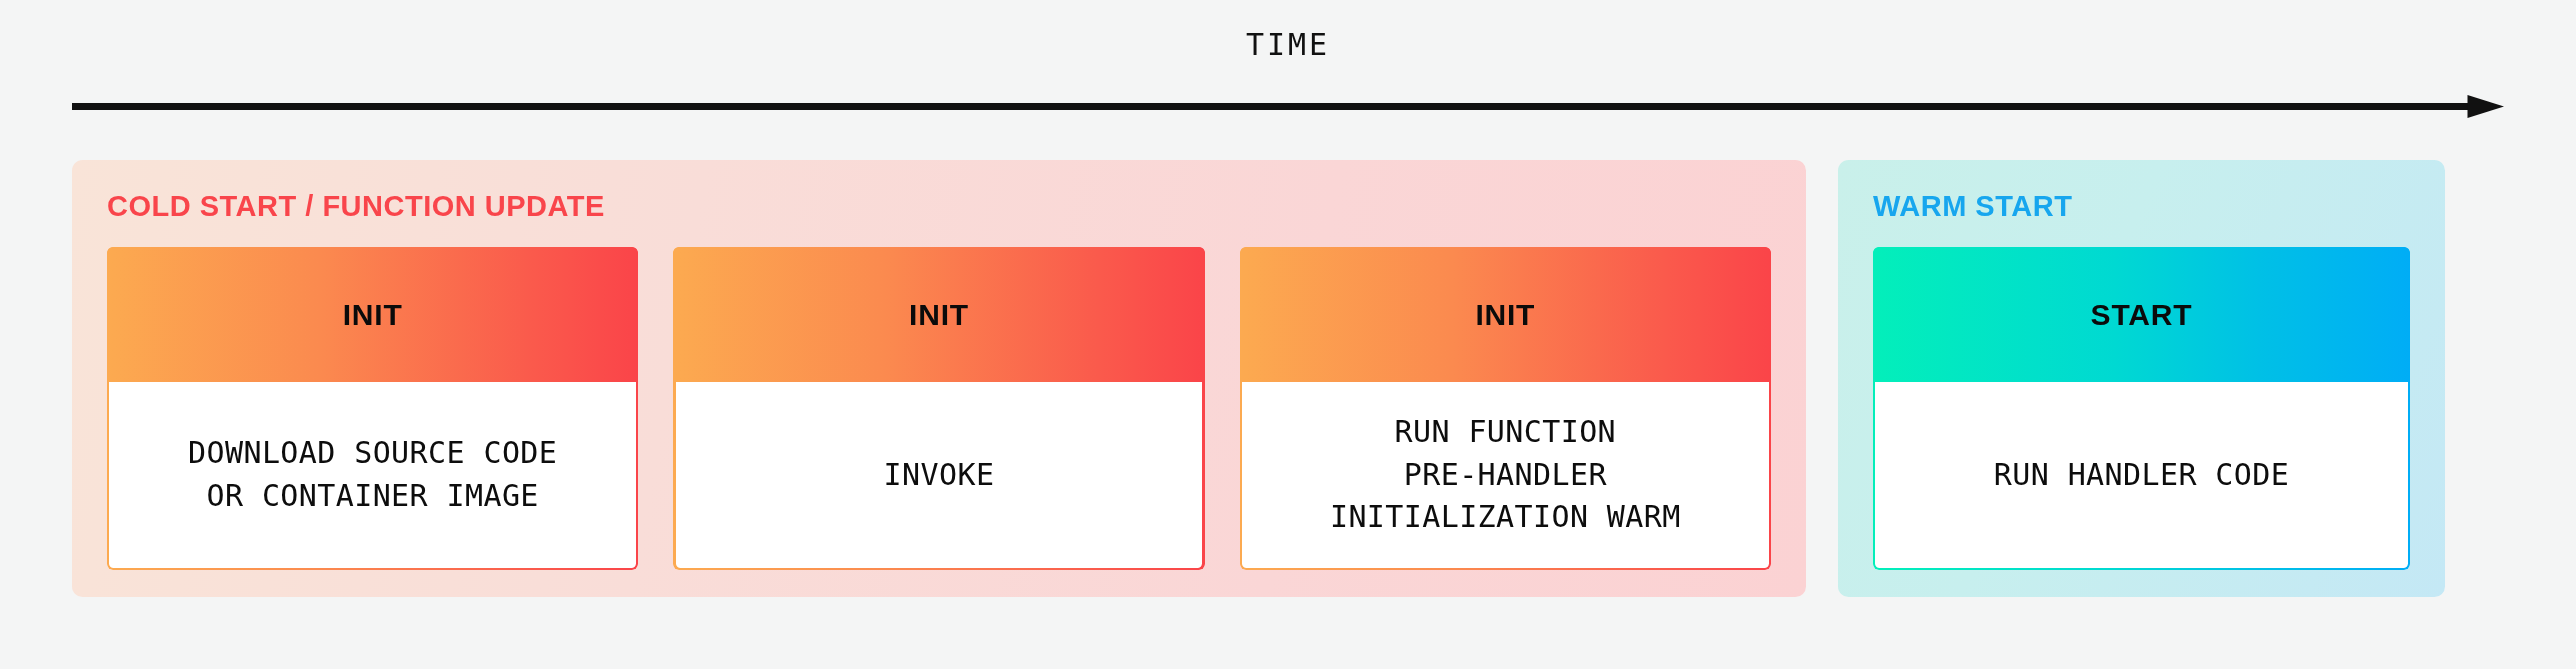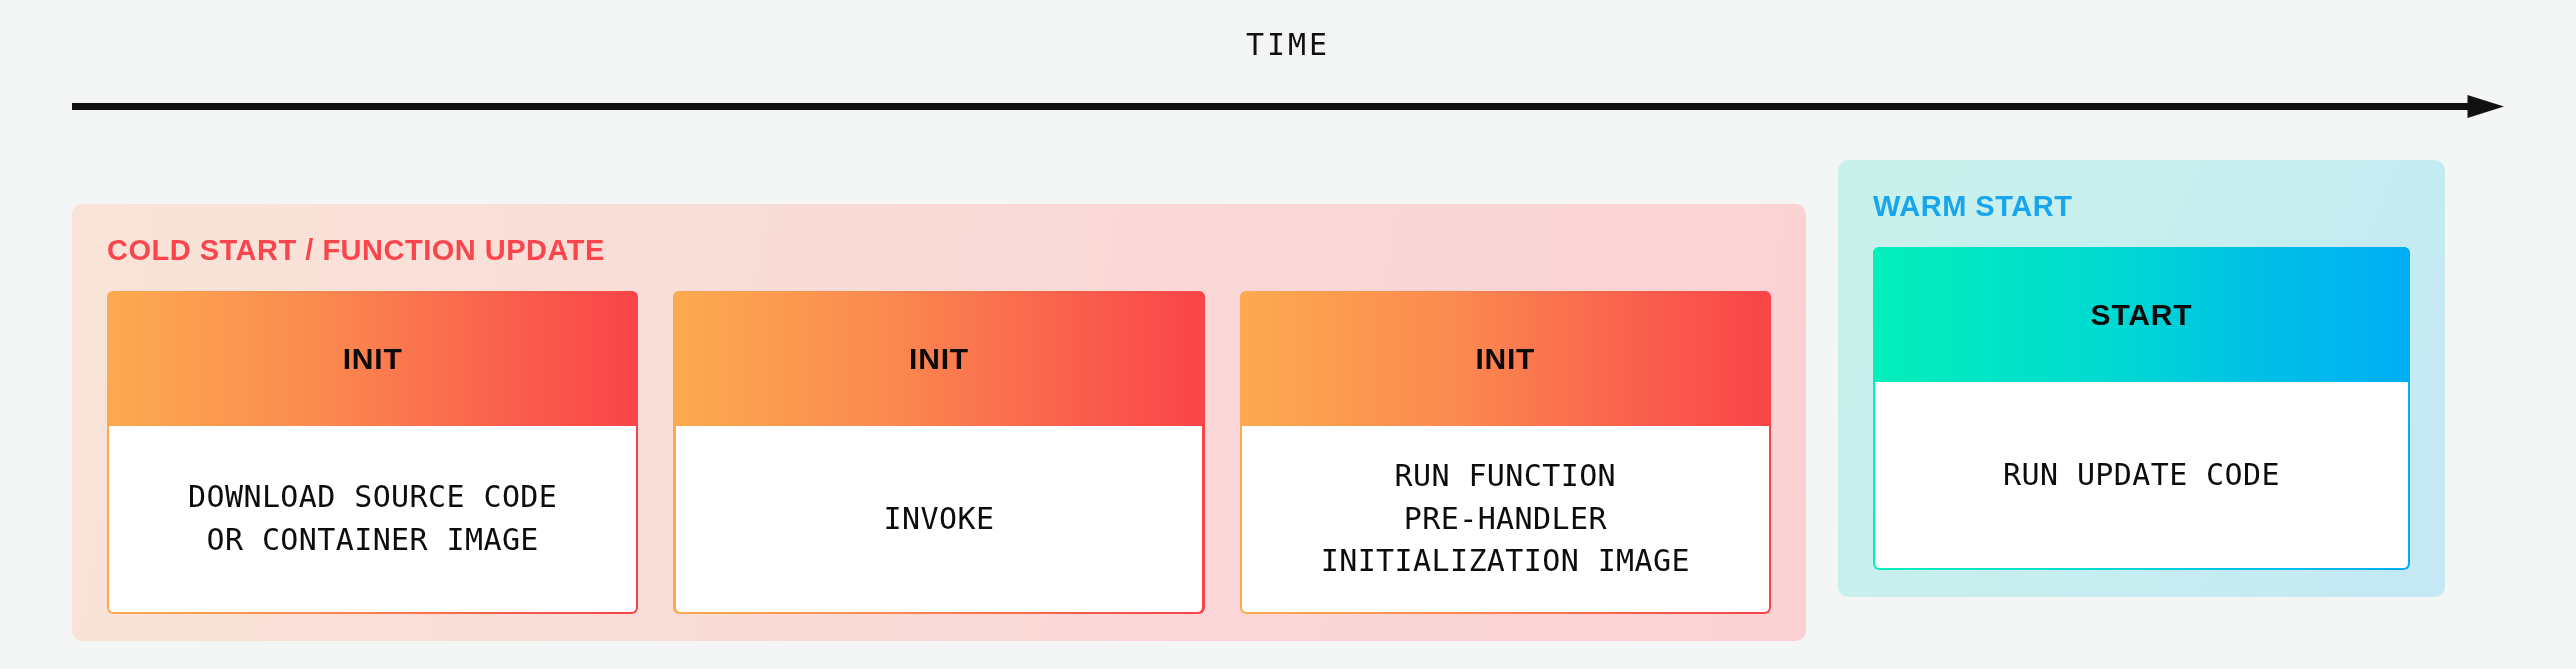--- a/index.html
+++ b/index.html
@@ -47,21 +47,20 @@
     position: absolute;
     border-radius: 10.6px;
     box-sizing: border-box;
   }
   .panel-cold {
     left: 72px;
     top: 160px;
     width: 1734px;
     height: 437px;
     background: linear-gradient(100deg, #f9e4d8 0%, #f9ddd8 35%, #fad6d6 70%, #fbd2d3 100%);
-    margin-top: 44px;
   }
   .panel-warm {
     left: 1838px;
     top: 160px;
     width: 607px;
     height: 437px;
     background: linear-gradient(115deg, #c9f0ea 0%, #c7efee 40%, #c4e8f5 100%);
   }
 
   .panel-title {
@@ -201,40 +200,40 @@
       </div>
 
       <div class="card card-hot">
         <div class="card-inner">
           <div class="card-head">
             <span class="card-head-label">INIT</span>
           </div>
           <div class="card-body">
             <span class="card-body-text">RUN FUNCTION
 PRE-HANDLER
-INITIALIZATION IMAGE</span>
+INITIALIZATION WARM</span>
           </div>
         </div>
       </div>
 
     </div>
   </div>
 
   <div class="panel panel-warm">
     <div class="panel-title warm">WARM START</div>
 
     <div class="cards">
 
       <div class="card card-cool">
         <div class="card-inner">
           <div class="card-head">
             <span class="card-head-label">START</span>
           </div>
           <div class="card-body">
-            <span class="card-body-text">RUN UPDATE CODE</span>
+            <span class="card-body-text">RUN HANDLER CODE</span>
           </div>
         </div>
       </div>
 
     </div>
   </div>
 
 </div>
 
 

